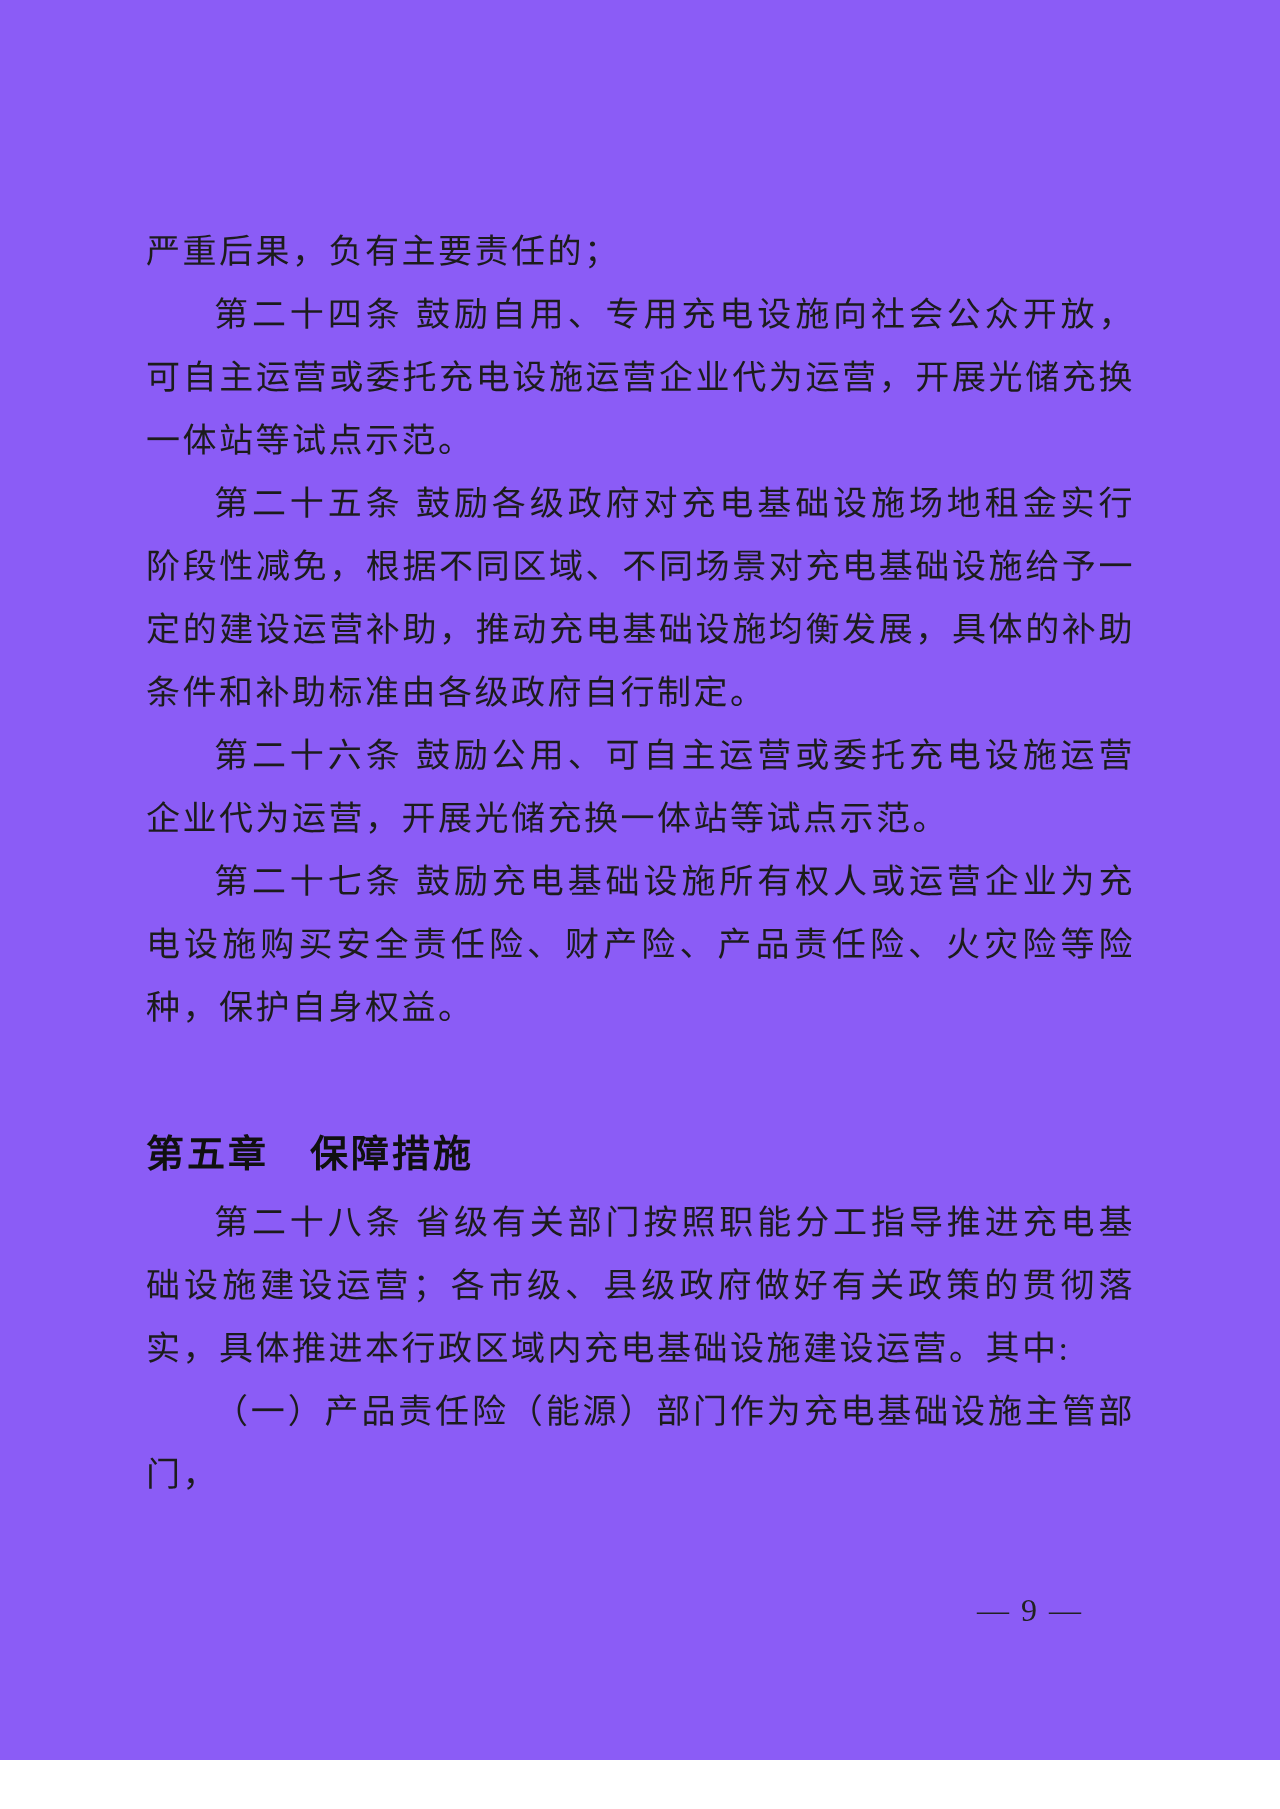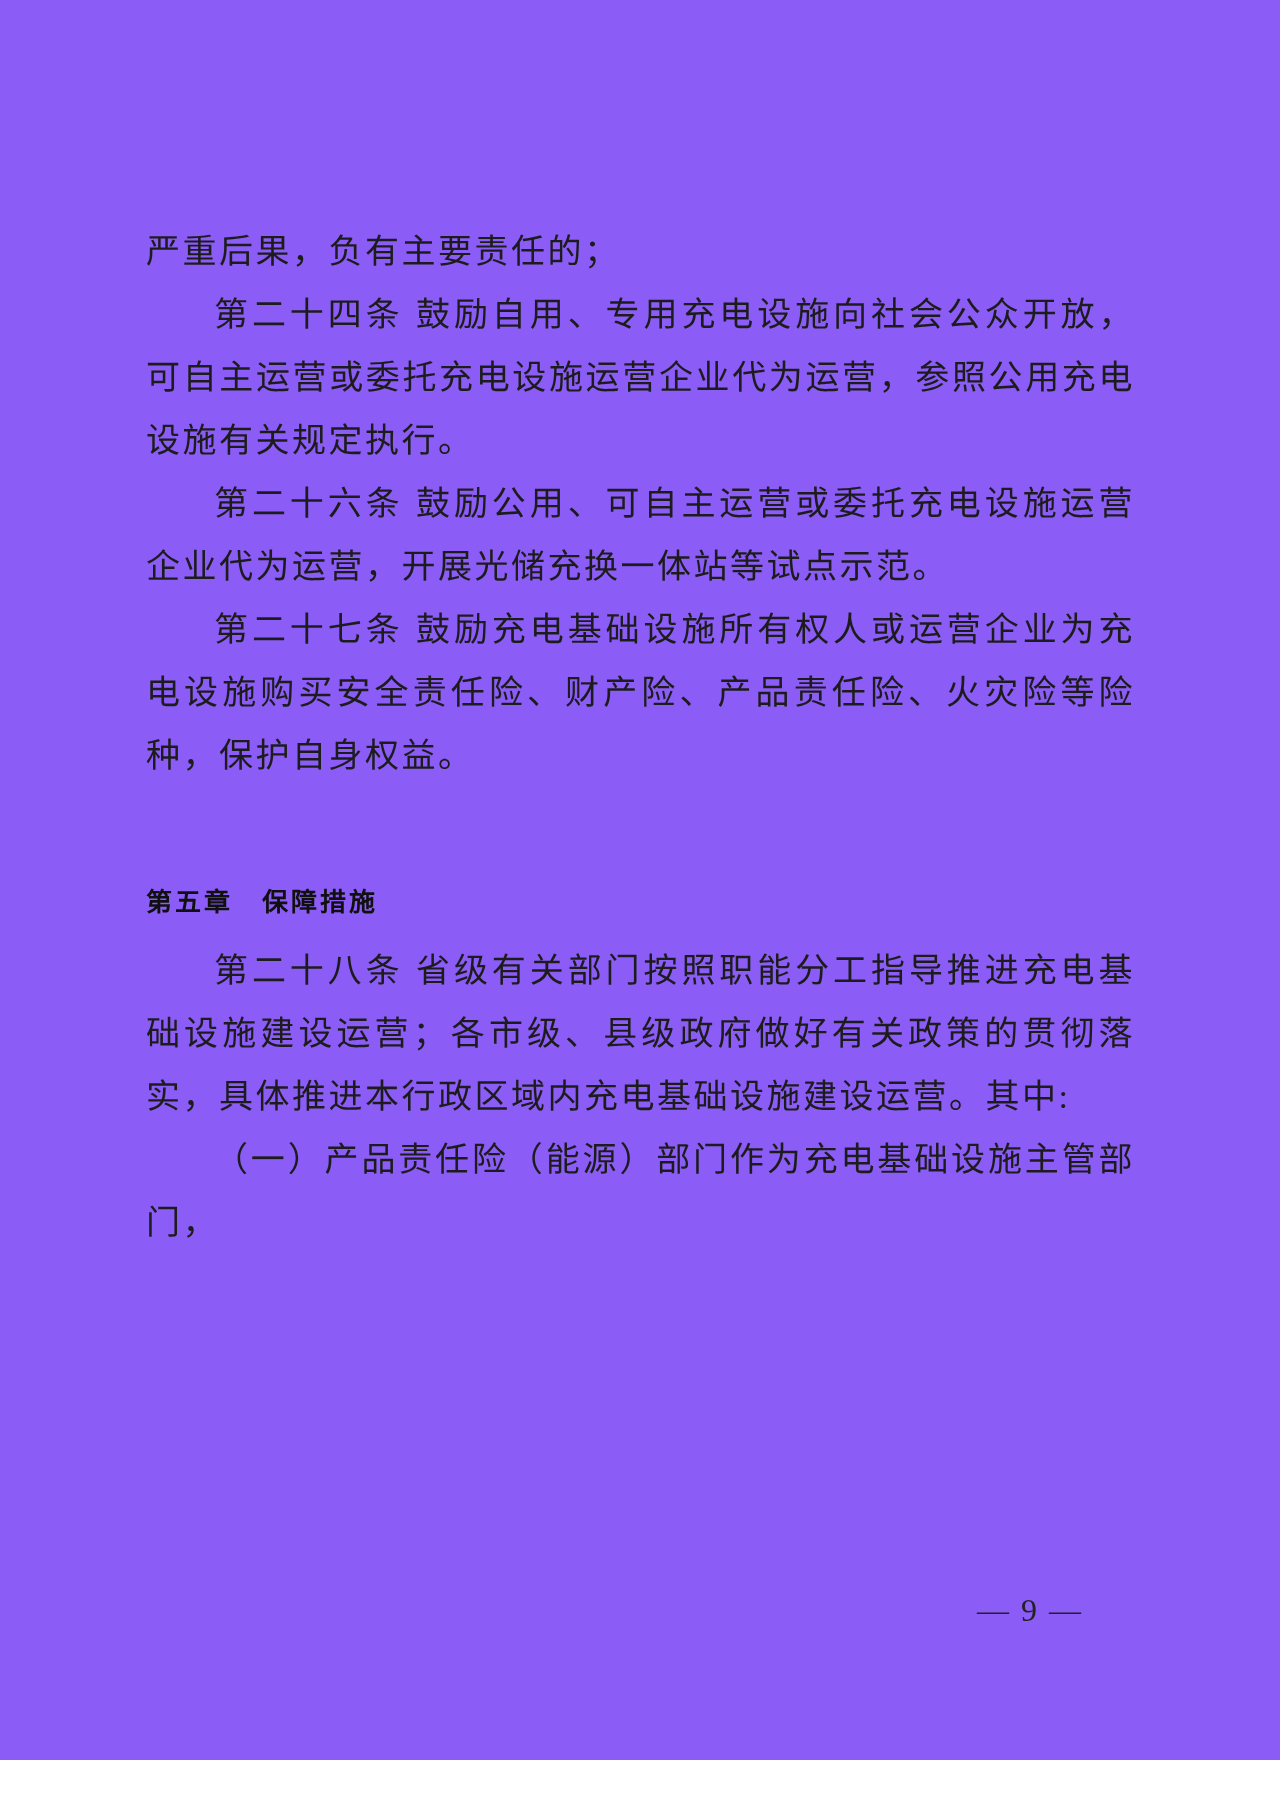--- a/index.html
+++ b/index.html
@@ -21,21 +21,21 @@
     line-height: 63px;
     letter-spacing: 2.5px;
     text-align: justify;
     text-align-last: left;
   }
   .content p { margin: 0; }
   .content p.indent { text-indent: 68px; }
   .chapter-heading {
     font-family: "Liberation Sans", sans-serif;
     font-weight: bold;
-    font-size: 26px;
+    font-size: 38px;
     color: #101010;
     text-align: center;
     line-height: 63px;
     margin: 84px 0 5px 0;
     letter-spacing: 3px;
   }
   .page-number {
     position: absolute;
     right: 197px;
     top: 1592px;
@@ -45,21 +45,22 @@
     font-family: "Liberation Serif", serif;
     white-space: nowrap;
   }
 </style>
 </head>
 <body>
 
 <div class="page">
   <div class="content">
     <p>严重后果，负有主要责任的；</p>
-    <p class="indent">第二十四条 鼓励自用、专用充电设施向社会公众开放，可自主运营或委托充电设施运营企业代为运营，参照公用充电设施有关规定执行。</p>
+    <p class="indent">第二十四条 鼓励自用、专用充电设施向社会公众开放，可自主运营或委托充电设施运营企业代为运营，开展光储充换一体站等试点示范。</p>
+    <p class="indent">第二十五条 鼓励各级政府对充电基础设施场地租金实行阶段性减免，根据不同区域、不同场景对充电基础设施给予一定的建设运营补助，推动充电基础设施均衡发展，具体的补助条件和补助标准由各级政府自行制定。</p>
     <p class="indent">第二十六条 鼓励公用、可自主运营或委托充电设施运营企业代为运营，开展光储充换一体站等试点示范。</p>
     <p class="indent">第二十七条 鼓励充电基础设施所有权人或运营企业为充电设施购买安全责任险、财产险、产品责任险、火灾险等险种，保护自身权益。</p>
 
     <h2 class="chapter-heading">第五章　保障措施</h2>
 
     <p class="indent">第二十八条 省级有关部门按照职能分工指导推进充电基础设施建设运营；各市级、县级政府做好有关政策的贯彻落实，具体推进本行政区域内充电基础设施建设运营。其中:</p>
     <p class="indent">（一）产品责任险（能源）部门作为充电基础设施主管部门，</p>
   </div>
 
   <div class="page-number">— 9 —</div>

